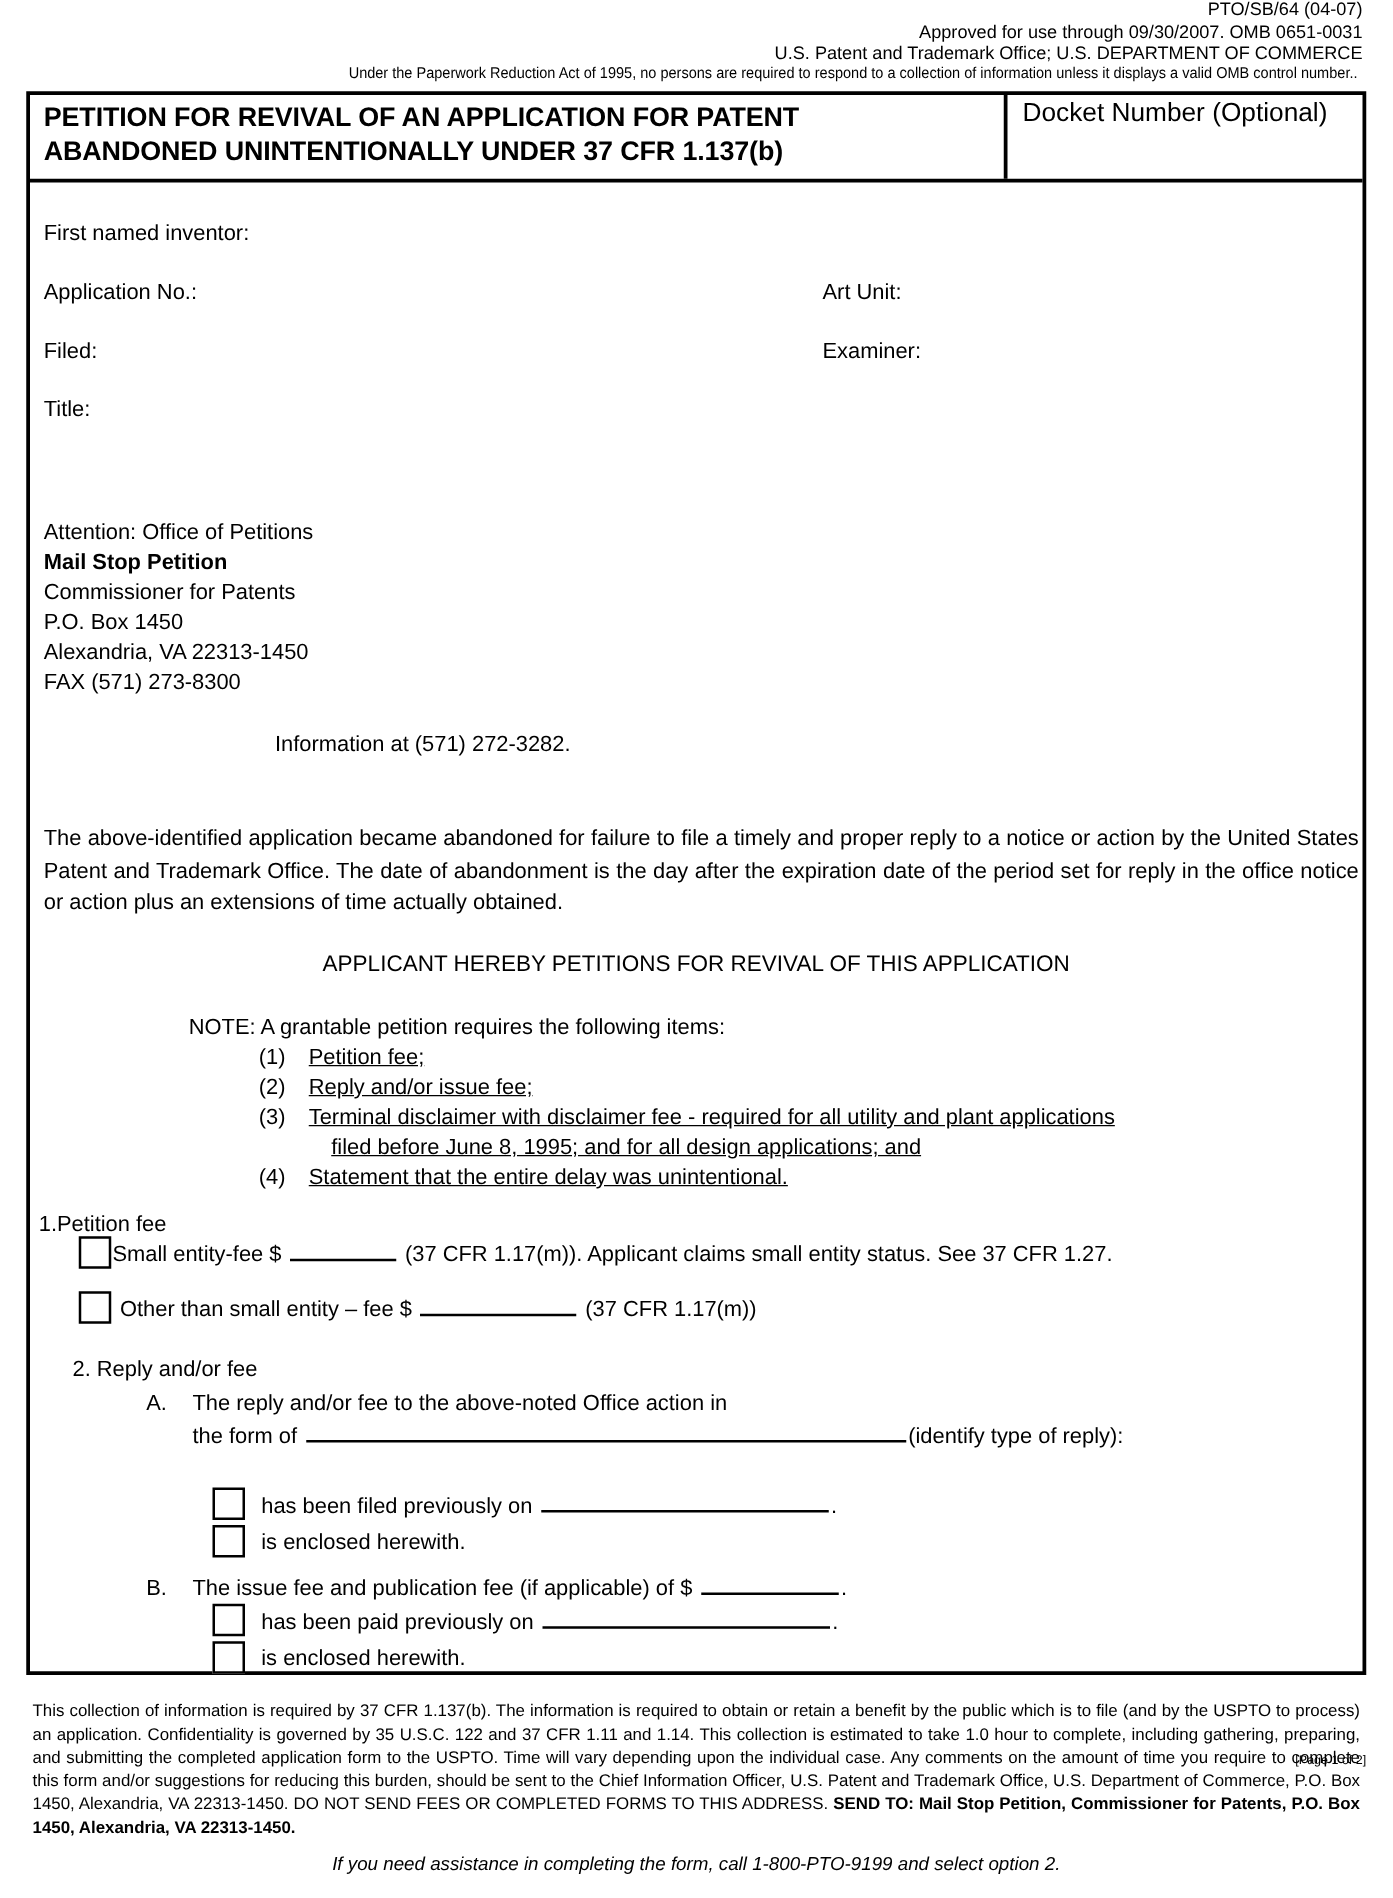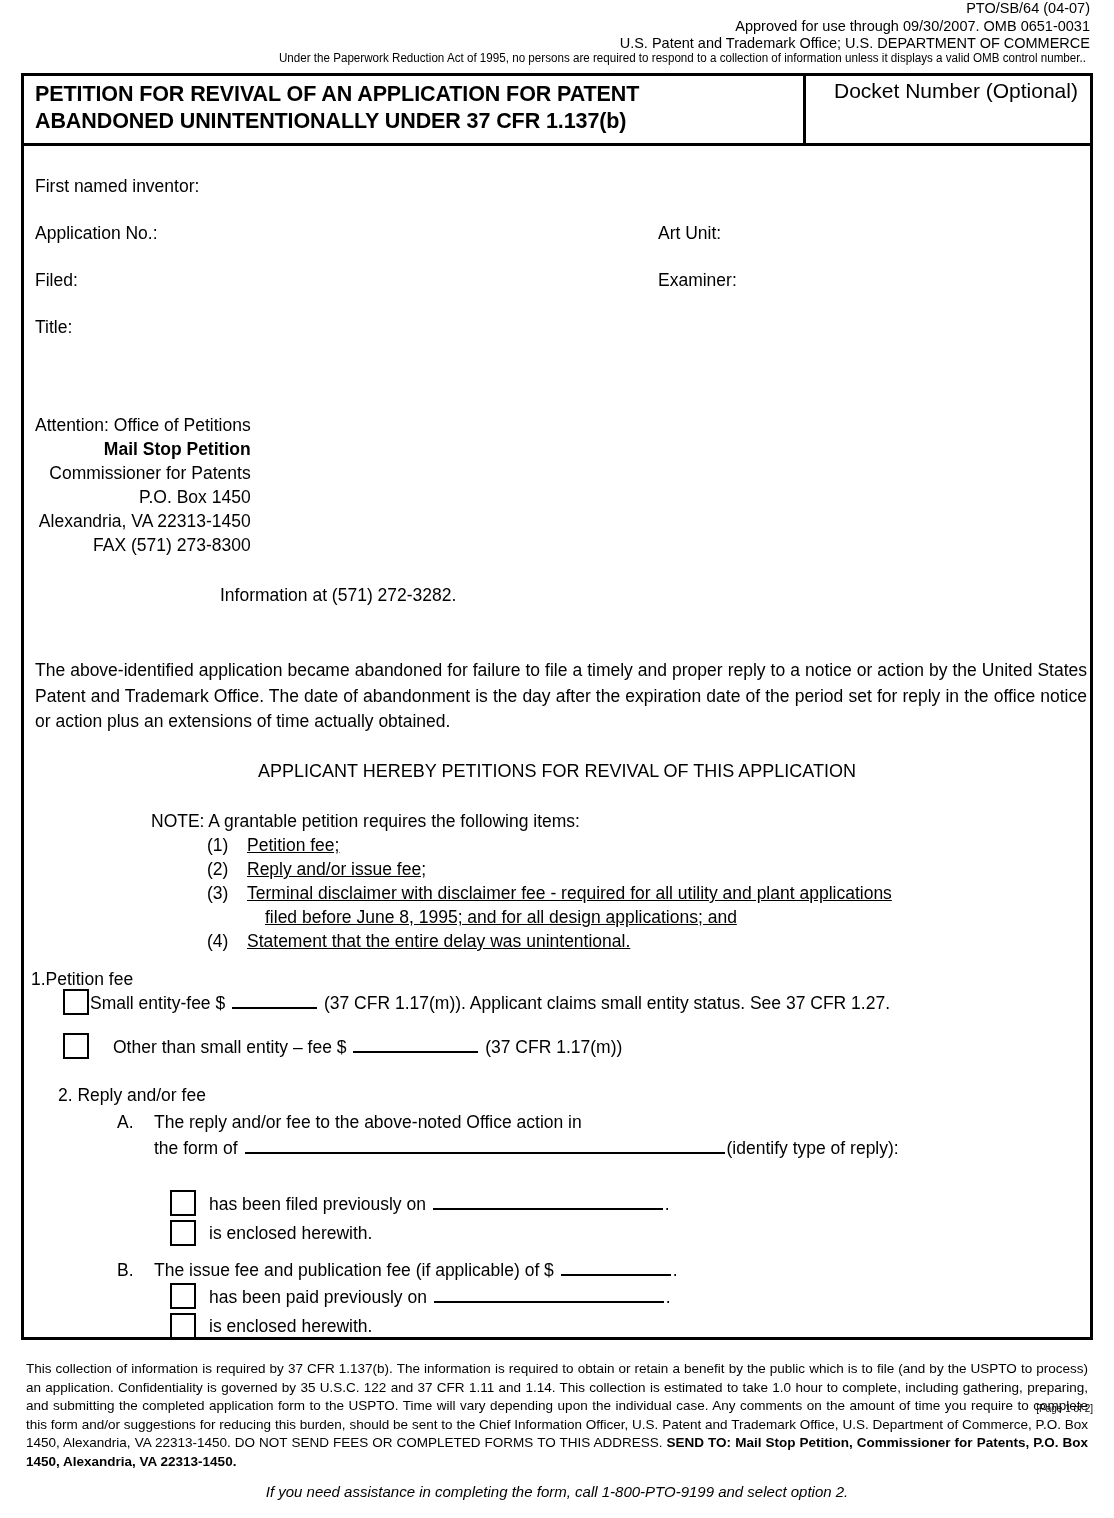--- a/index.html
+++ b/index.html
@@ -51,21 +51,20 @@
     box-sizing: border-box;
     background: #fff;
   }
 
   
   .title-row {
     display: flex;
     border-bottom: 3px solid #000;
     height: 70px;
     box-sizing: border-box;
-    gap: 16px;
   }
   .title-cell {
     width: 782px;
     box-sizing: border-box;
     padding: 5px 0 0 11px;
     border-right: 3px solid #000;
   }
   .title-line {
     font-size: 21.5px;
     font-weight: bold;
@@ -107,21 +106,21 @@
   .f-title    { left: 11px; top: 170px; }
 
   
   .address-block {
     position: absolute;
     left: 11px;
     top: 267px;
     font-size: 17.5px;
     line-height: 24px;
   }
-  .address-block .ln { white-space: nowrap; text-align: right; }
+  .address-block .ln { white-space: nowrap; }
   .address-block .bold { font-weight: bold; }
 
   
   .note-block {
     position: absolute;
     left: 127px;
     top: 436px;
     width: 900px;
     font-size: 17.5px;
     line-height: 26px;
@@ -202,21 +201,21 @@
     position: absolute;
     display: flex;
     align-items: center;
     font-size: 17.5px;
     line-height: 21px;
     white-space: nowrap;
   }
   .cb-row .cb-label { padding-left: 1px; }
   .r-small-entity { left: 39px; top: 843px; }
   .r-other-entity { left: 39px; top: 887px; }
-  .r-other-entity .cb-label { padding-left: 24px; }
+  .r-other-entity .cb-label { padding-left: 7px; }
 
   .blank {
     display: inline-block;
     border-bottom: 2px solid #000;
     vertical-align: baseline;
     height: 16px;
     margin: 0 2px;
   }
   .bl-85  { width: 85px; }
   .bl-125 { width: 125px; }

